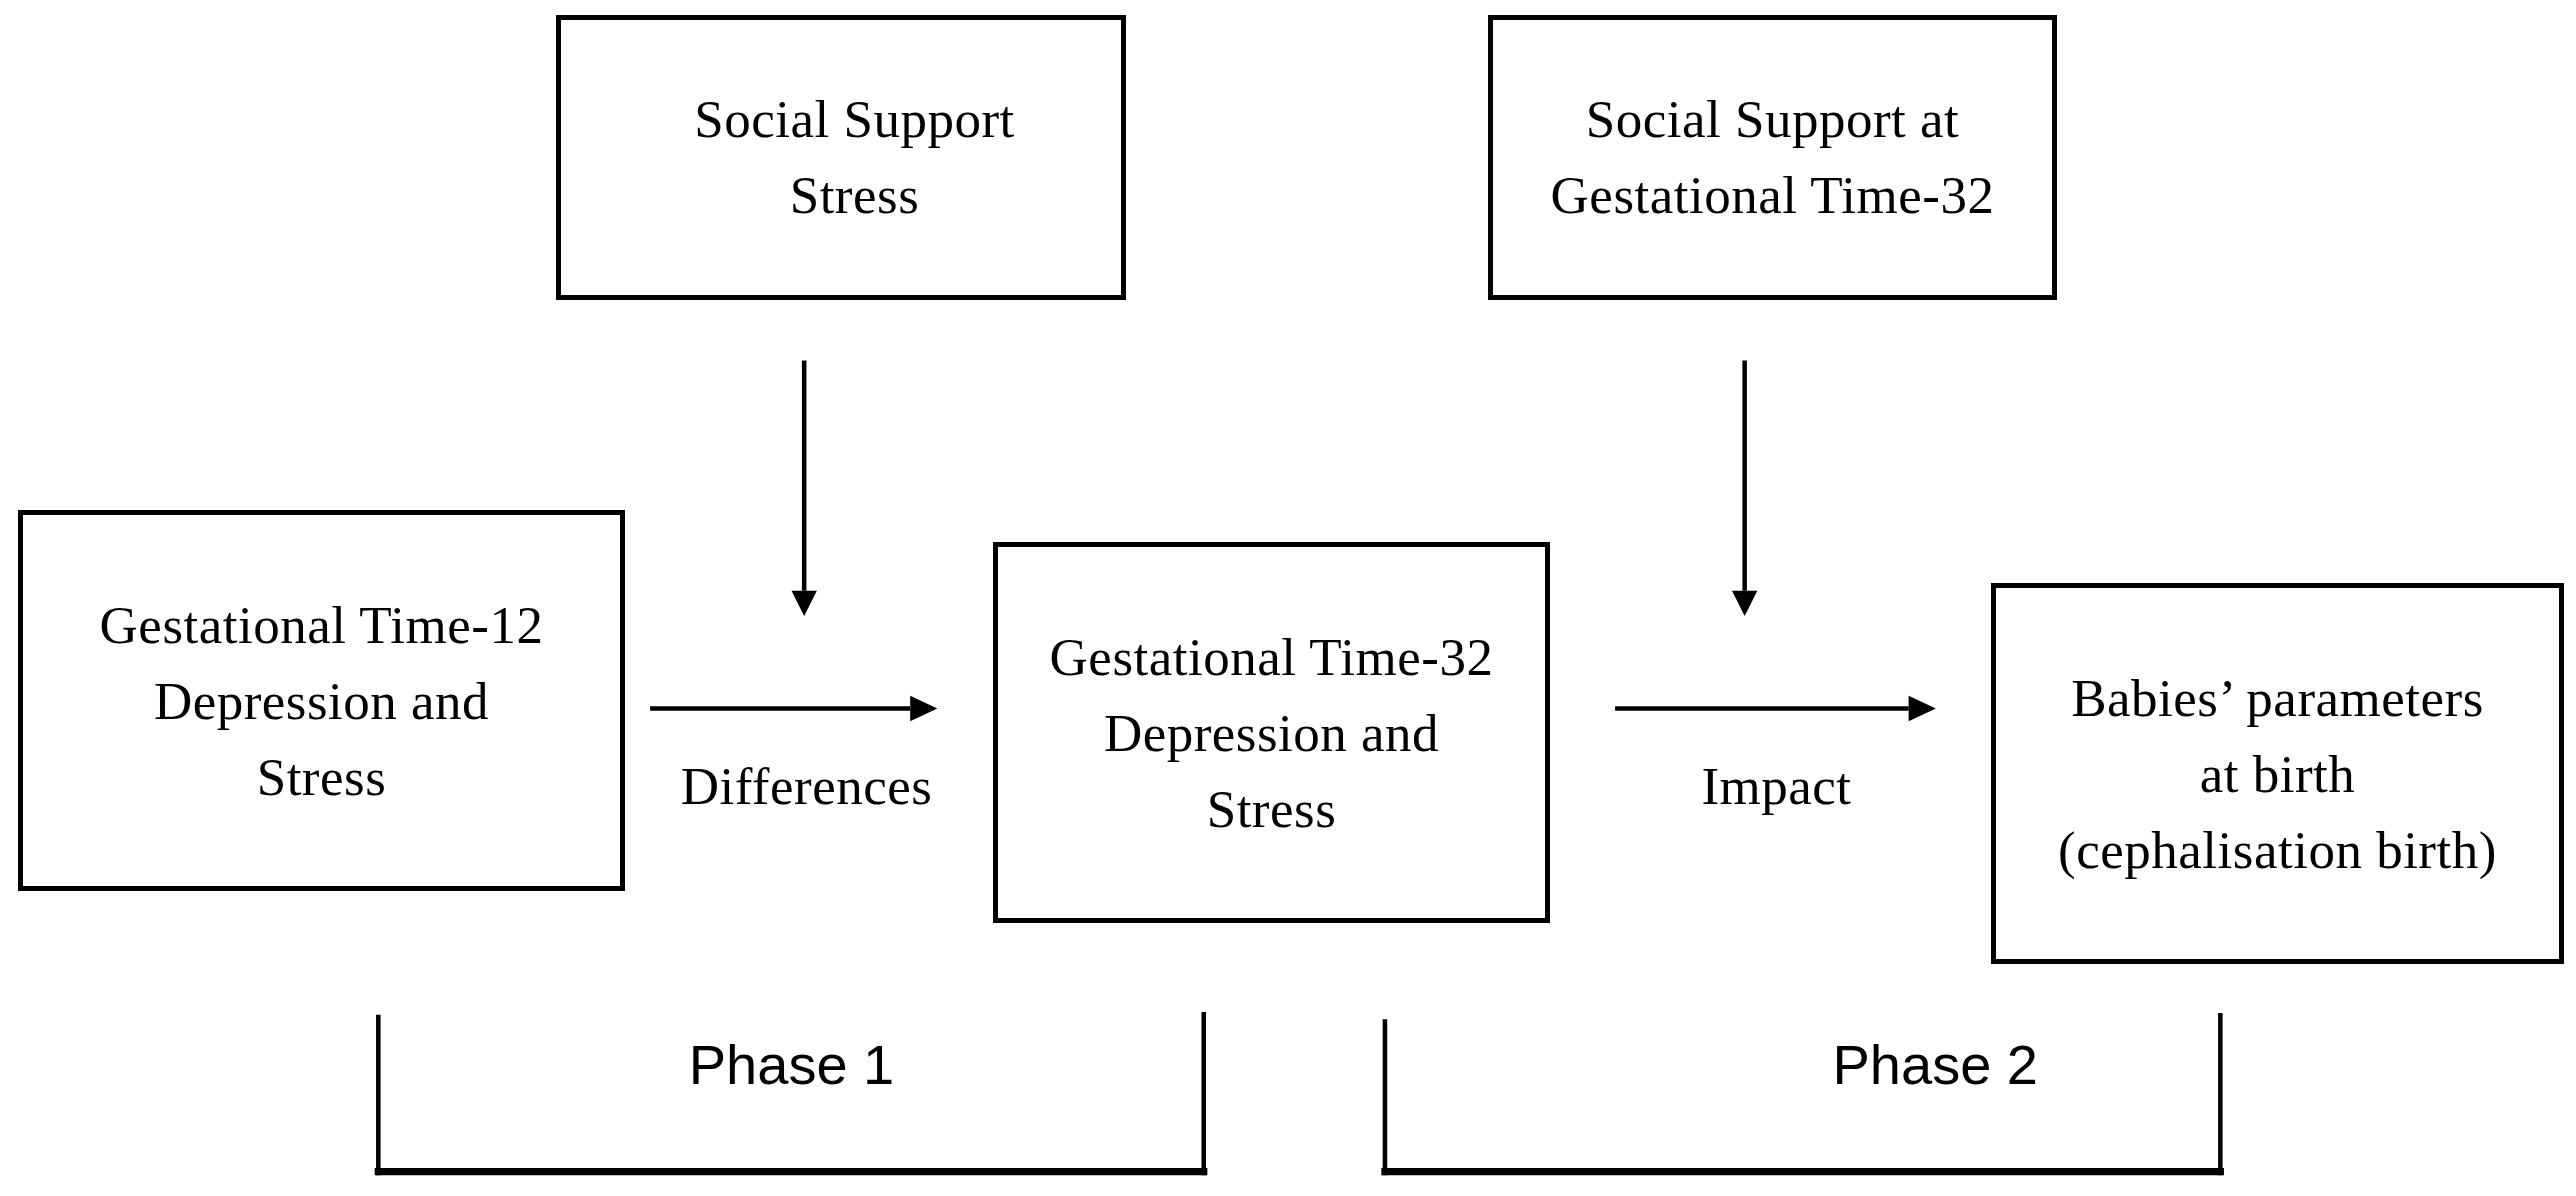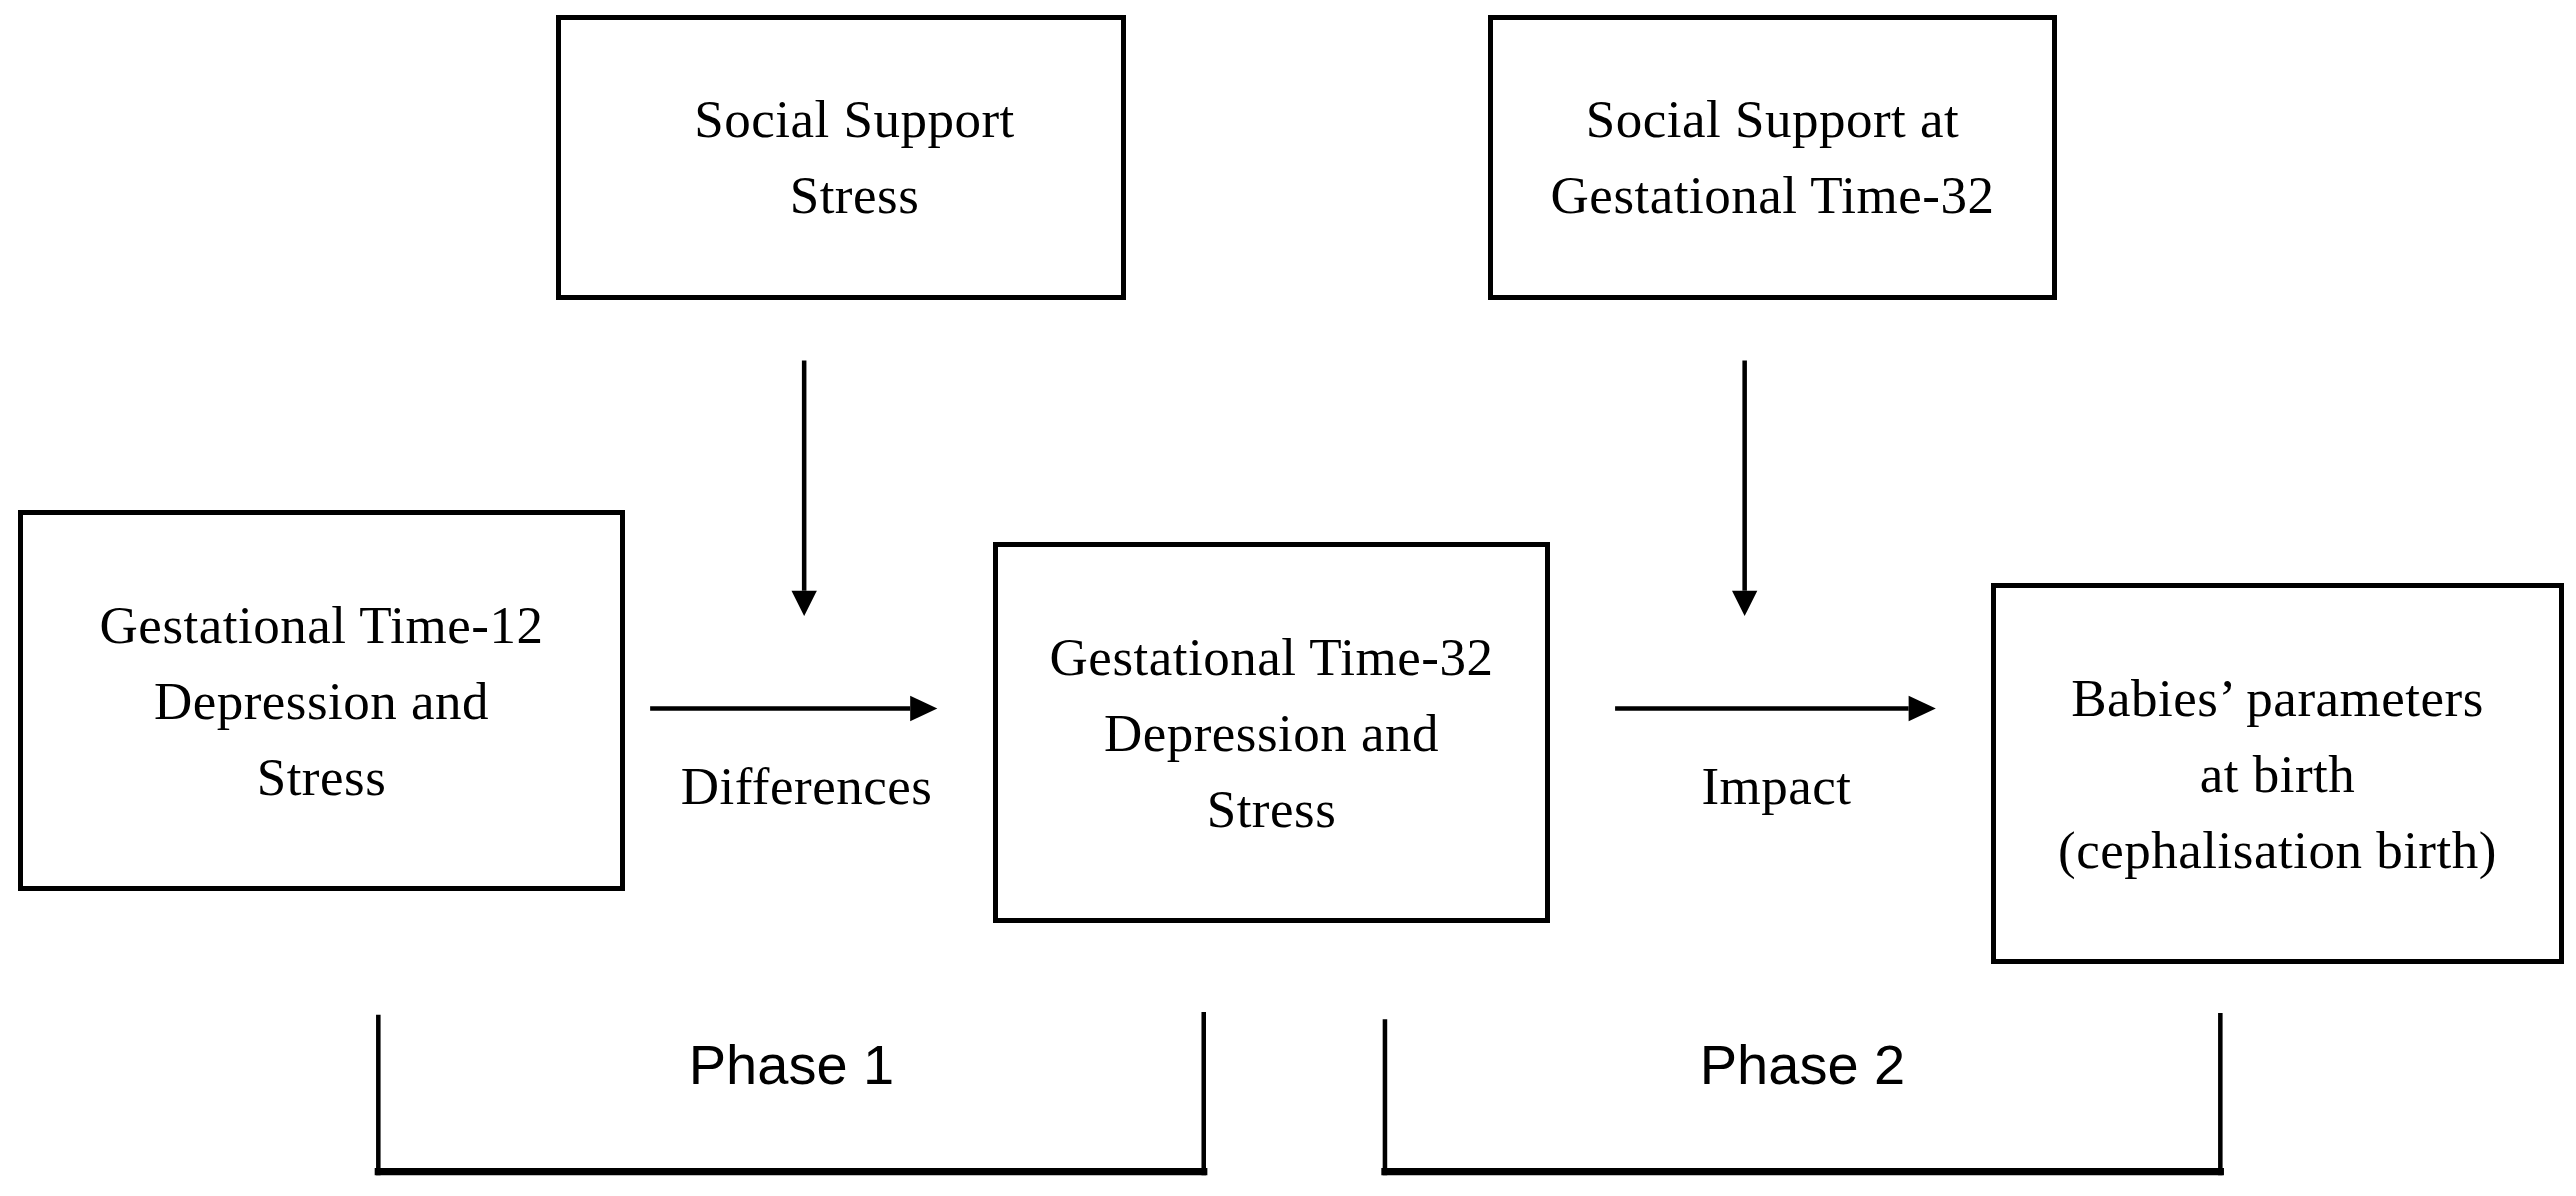--- a/index.html
+++ b/index.html
@@ -51,21 +51,21 @@
 
   .phase-label {
     position: absolute;
     width: 471px;
     text-align: center;
     font-family: "Liberation Sans", "DejaVu Sans", sans-serif;
     font-size: 56px;
     line-height: 60px;
   }
   #label-phase1 { left: 556px;  top: 1035px; }
-  #label-phase2 { left: 1567px; top: 1035px; }
+  #label-phase2 { left: 1567px; top: 1035px; text-align: right; }
 
   #connector-layer {
     position: absolute;
     left: 0; top: 0;
     width: 2576px;
     height: 1196px;
   }
   .stroke { stroke: #000000; fill: none; }
   .head   { fill: #000000; stroke: none; }
 </style>

